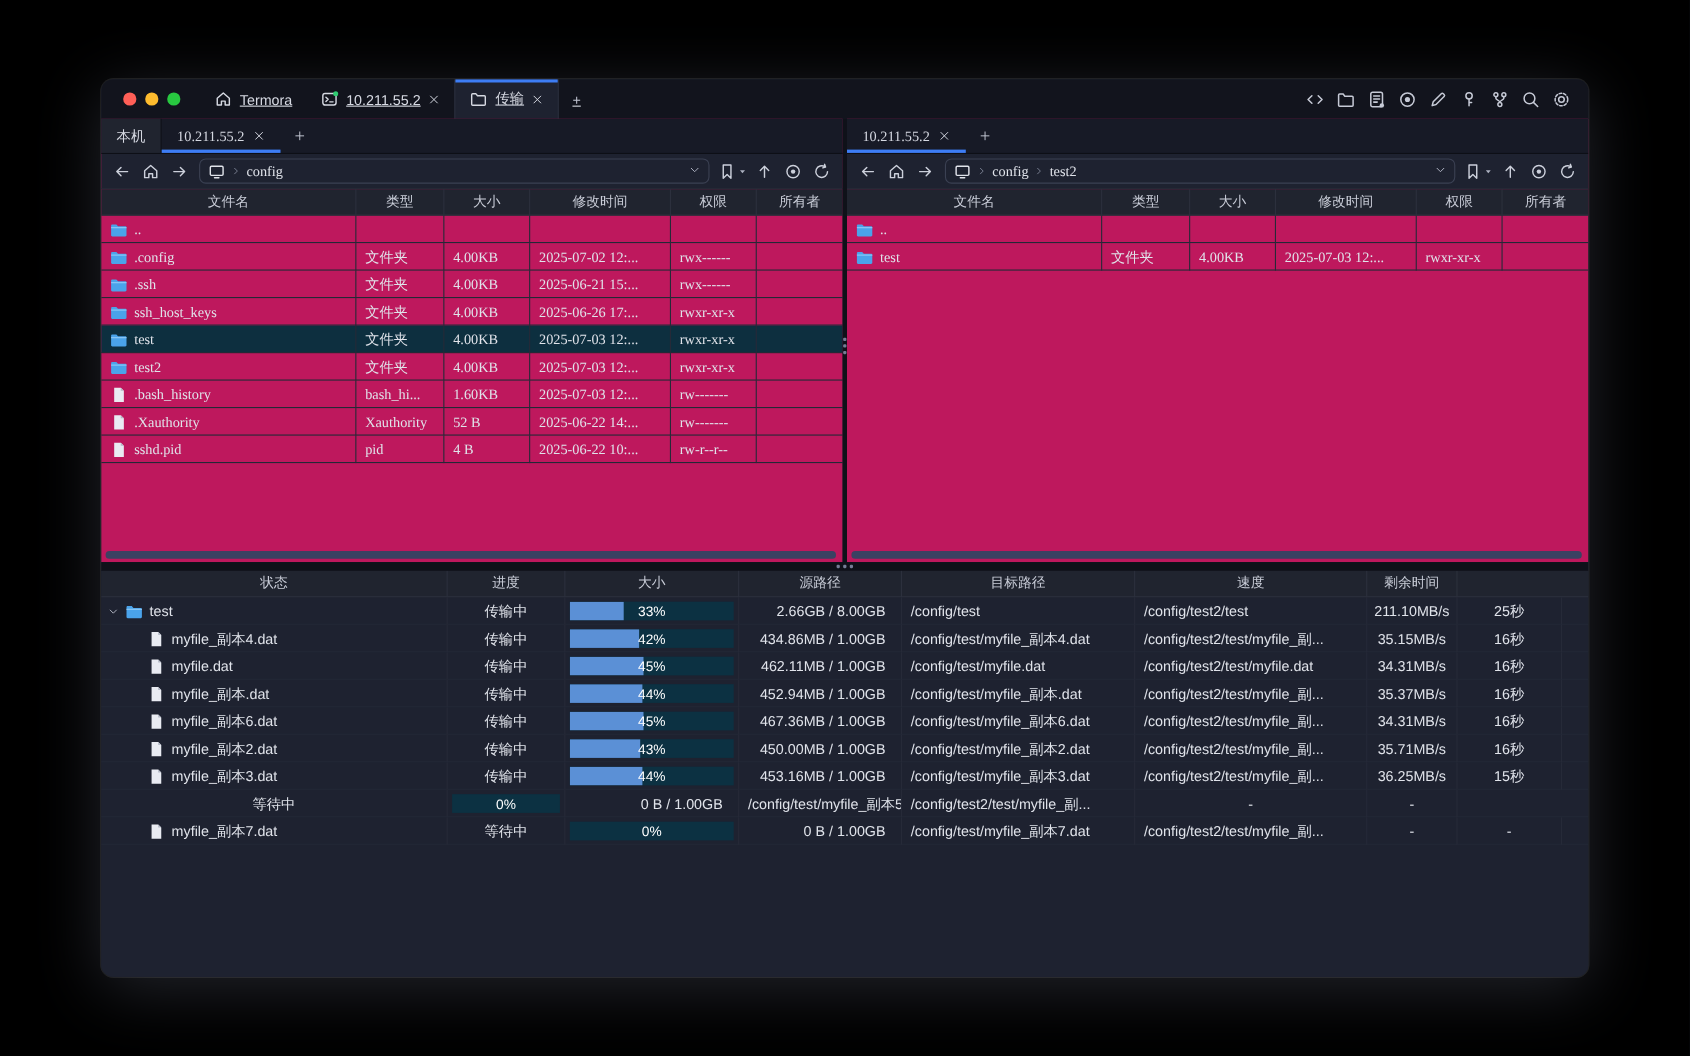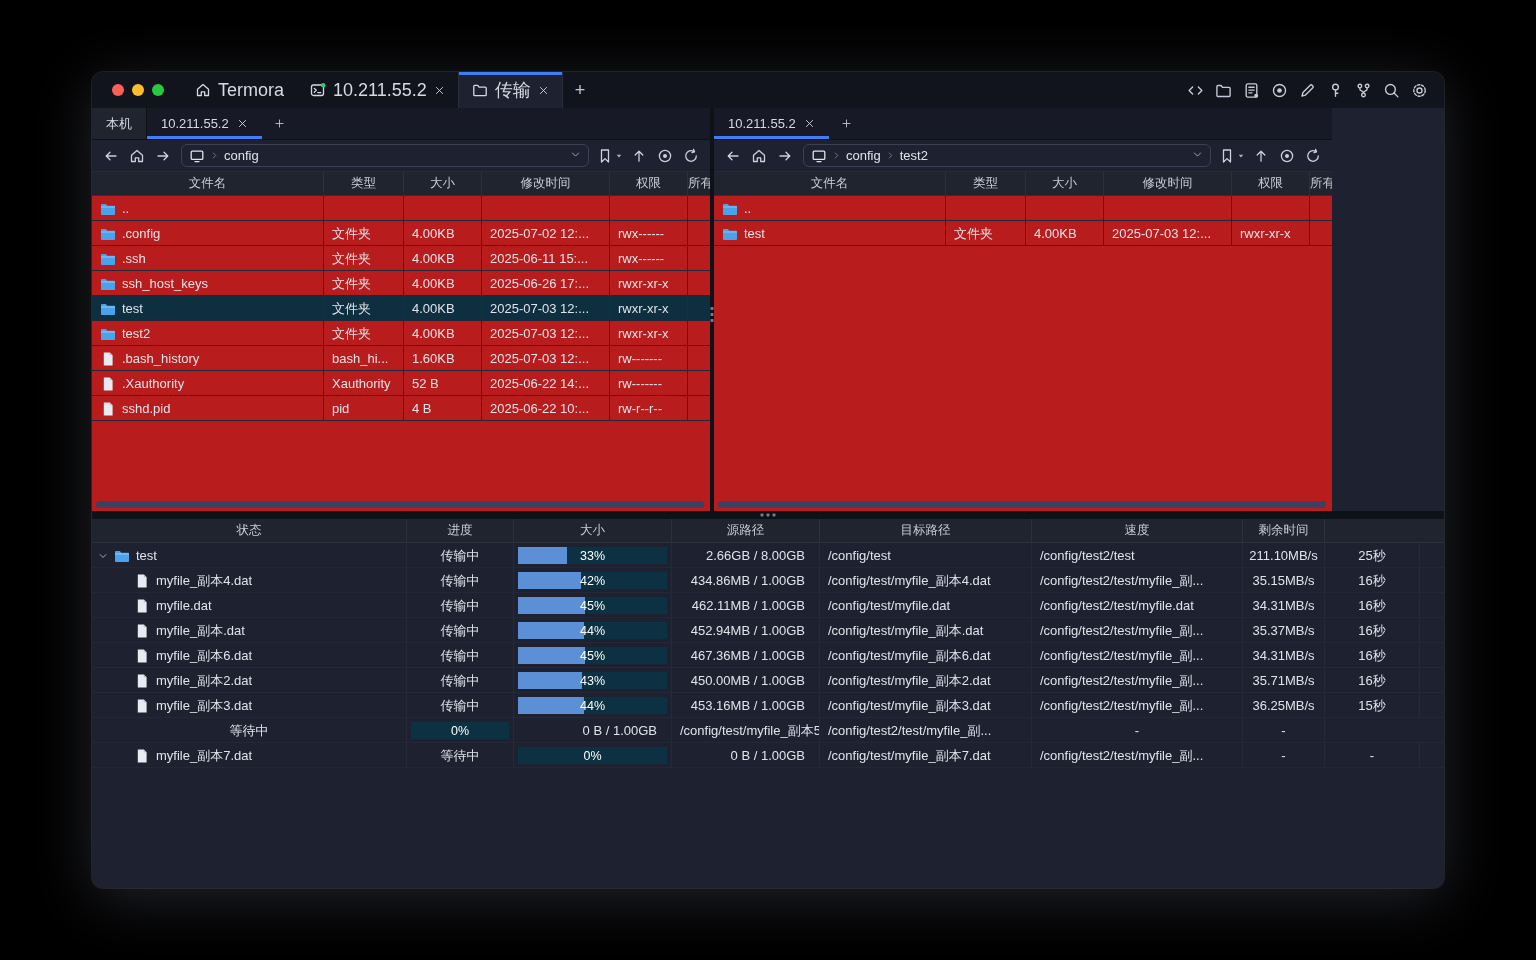--- a/index.html
+++ b/index.html
@@ -4,37 +4,37 @@
 <style>
   * { margin:0; padding:0; box-sizing:border-box; }
   html,body { width:1536px; height:960px; background:#000; overflow:hidden;
     font-family:"Liberation Sans","DejaVu Sans",sans-serif; }
   .window { position:absolute; left:92px; top:72px; width:1352px; height:816px;
     background:#1e2230; border-radius:11px; overflow:hidden;
     box-shadow:0 0 0 1px rgba(255,255,255,0.09), 0 10px 60px rgba(160,170,200,0.22); }
 
   
   .titlebar { position:absolute; left:0; top:0; right:0; height:36px; background:#12141d;
-    display:flex; align-items:stretch; color:#d6d9e2; font-size:18px; }
+    display:flex; align-items:stretch; color:#d6d9e2; font-size:13px;text-decoration:underline; }
   .traffic { display:flex; align-items:center; gap:8px; padding:0 18px 0 20px; }
   .tl { width:12px; height:12px; border-radius:50%; }
   .tb-tab { display:flex; align-items:center; gap:7px; padding:0 13px; position:relative; color:#d6d9e2; cursor:default; }
   .tb-tab.active { background:#1e2230; border-left:1px solid #2a2e3c; border-right:1px solid #2a2e3c;align-items:center; }
   .tb-tab.active::before { content:""; position:absolute; left:0; right:0; top:0; height:3px; background:#3d7df5; }
   .tb-newtab { display:flex; align-items:center; padding:0 12px; color:#c2c6d2; }
   .tb-actions { margin-left:auto; display:flex; align-items:center; gap:11px; padding-right:16px; color:#c6cad6; }
   .tb-actions .icon { width:17px; height:17px; }
 
   .icon { display:inline-flex; width:16px; height:16px; flex:none; }
   .icon svg { width:100%; height:100%; }
   .icon-sm { width:11px; height:11px; }
 
   
   .panes { position:absolute; left:0; top:36px; width:1352px; height:403px; display:flex; }
-  .pane { width:618px; display:flex; flex-direction:column; position:relative; background:#b91c1c; }
+  .pane { width:674px; display:flex; flex-direction:column; position:relative; background:#be185d;font-family:Liberation Serif, serif; }
   .vsplit { width:4px; background:#0f1119; position:relative; cursor:col-resize; }
   .vsplit .grip { position:absolute; left:50%; top:199px; transform:translateX(-50%);
     display:flex; flex-direction:column; gap:3px; }
   .vsplit .grip i, .hsplit .grip i { width:3px; height:3px; border-radius:1px; background:#767d96; display:block; }
 
   .pane-tabs { height:32px; background:#171a26; display:flex; align-items:stretch; border-bottom:1px solid #0d0f16; font-size:13px; color:#d6d9e2; }
   .p-tab { display:flex; align-items:center; gap:8px; padding:0 14px; position:relative; }
   .p-tab.first { background:#20242f; border-right:1px solid #0d0f16; }
   .p-tab.active::after { content:""; position:absolute; left:0; right:0; bottom:0; height:3px; background:#3d7df5; }
   .p-newtab { display:flex; align-items:center; padding:0 12px; color:#c2c6d2; }
@@ -337,21 +337,21 @@
               <span class="icon ">
                 <svg viewBox="0 0 16 16">
                   <path d="M1 4.1c0-.6.5-1.1 1.1-1.1h3.7l1.5 1.7h6.6c.6 0 1.1.5 1.1 1.1v7.1c0 .6-.5 1.1-1.1 1.1H2.1c-.6 0-1.1-.5-1.1-1.1z" fill="#4aa3ea"></path>
                   <path d="M1 5.4h14v1.2H1z" fill="#86c5f6"></path>
                 </svg>
               </span>
               <span>.ssh</span>
             </div>
        <div class="tc">文件夹</div>
        <div class="tc">4.00KB</div>
-       <div class="tc">2025-06-11 15:...</div>
+       <div class="tc">2025-06-21 15:...</div>
        <div class="tc">rwx------</div>
        <div class="tc"></div>
      </div>
           <div class="grid cols-file trow ">
        <div class="tc name">
               <span class="icon ">
                 <svg viewBox="0 0 16 16">
                   <path d="M1 4.1c0-.6.5-1.1 1.1-1.1h3.7l1.5 1.7h6.6c.6 0 1.1.5 1.1 1.1v7.1c0 .6-.5 1.1-1.1 1.1H2.1c-.6 0-1.1-.5-1.1-1.1z" fill="#4aa3ea"></path>
                   <path d="M1 5.4h14v1.2H1z" fill="#86c5f6"></path>
                 </svg>

